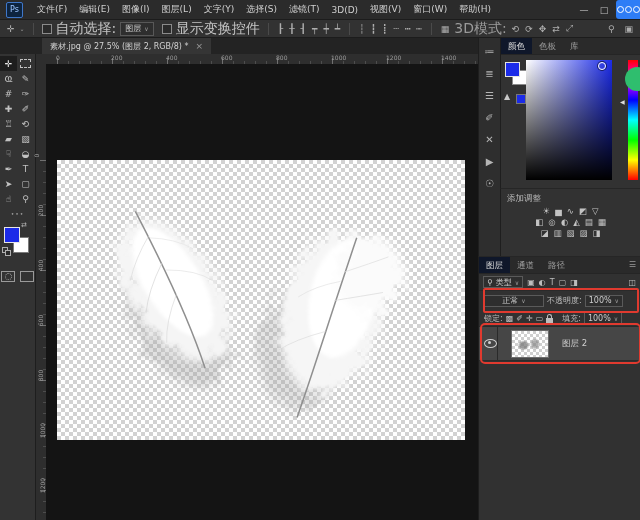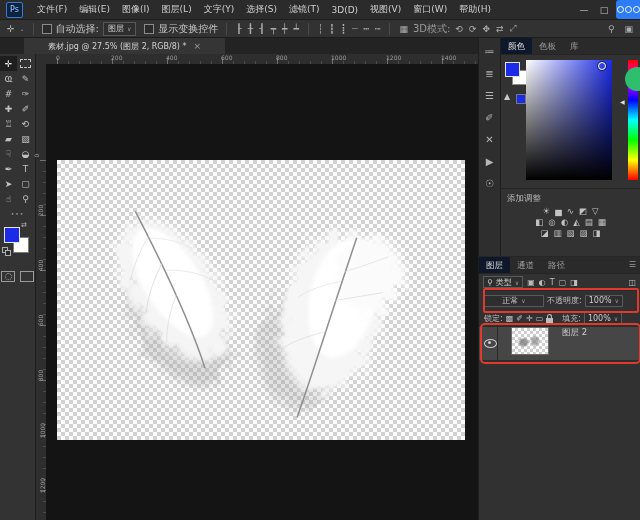--- a/index.html
+++ b/index.html
@@ -15,31 +15,31 @@
   .win-ctl{margin-left:auto;display:flex;align-items:center;gap:4px;padding-right:0}
   .win-btn{width:16px;text-align:center;color:#c0c0c0;font-size:9px}
   .blue-badge{width:24px;height:19px;background:#2e7df6;border-radius:3px 0 0 3px;display:flex;align-items:center;justify-content:center;gap:1px;flex:none}
   .blue-badge i{width:5px;height:5px;border:1px solid #fff;border-radius:50%;display:block}
 
   
   #optionsbar{position:absolute;left:0;top:20px;width:640px;height:18px;background:#323232;
               display:flex;align-items:center;padding:0 6px;box-sizing:border-box;border-bottom:1px solid #1c1c1c;gap:4px}
   .opt-sep{width:1px;height:12px;background:#4a4a4a;margin:0 4px;flex:none}
   .chk{width:8px;height:8px;border:1px solid #8b8b8b;background:#2a2a2a;flex:none}
-  .opt-label{font-size:10px;color:#c4c4c4;white-space:nowrap}
+  .opt-label{font-size:14px;color:#c4c4c4;white-space:nowrap}
   .dropdown{display:flex;align-items:center;gap:3px;background:#2e2e2e;border:1px solid #585858;
             height:12px;padding:0 4px;font-size:8px;color:#cdcdcd;white-space:nowrap}
   .caret{font-size:6px;color:#9a9a9a}
   .opt-icon{color:#aeaeae;font-size:9px;padding:0 1px;white-space:nowrap}
   .opt-right{margin-left:auto;display:flex;gap:8px;align-items:center}
 
   
   #tabstrip{position:absolute;left:0;top:38px;width:478px;height:16px;background:#232323;display:flex;align-items:stretch}
-  .doc-tab{margin-left:24px;background:#353535;display:flex;align-items:center;gap:7px;
-           padding:0 24px;font-size:8px;color:#d2d2d2;white-space:nowrap}
+  .doc-tab{margin-left:42px;background:#353535;display:flex;align-items:center;gap:7px;
+           padding:0 8px;font-size:8px;color:#d2d2d2;white-space:nowrap}
   .tab-close{color:#9a9a9a;font-size:9px}
 
   
   #toolbar{position:absolute;left:0;top:54px;width:36px;bottom:0;background:#333333;border-right:1px solid #1e1e1e;box-sizing:border-box}
   #tools{display:flex;flex-wrap:wrap;padding-top:2px}
   .tool{width:17px;height:15px;display:flex;align-items:center;justify-content:center;font-size:9px;color:#c2c2c2}
   .tool.active{background:#1e1e1e;color:#ececec}
   .tool-marquee-glyph{width:9px;height:7px;border:1px dashed #c2c2c2;display:block}
   #tb-dots{text-align:center;font-size:6px;color:#9a9a9a;letter-spacing:1px;margin-top:4px}
   #swatch-zone{position:relative;height:44px;margin-top:4px}
@@ -107,21 +107,21 @@
   .lrow{display:flex;align-items:center;box-sizing:border-box}
   #l-filter{height:17px;padding:0 4px;gap:4px;border-bottom:1px solid #2a2a2a}
   .combo{display:flex;align-items:center;gap:3px;background:#2e2e2e;border:1px solid #5a5a5a;height:12px;padding:0 3px;font-size:8px;color:#cdcdcd;white-space:nowrap;box-sizing:border-box}
   .l-ficon{font-size:8px;color:#bdbdbd}
   #l-blend{height:19px;padding:0 5px;gap:3px}
   #l-lock{height:17px;padding:0 5px;gap:3px;border-bottom:1px solid #2a2a2a}
   .small-label{font-size:8px;color:#bdbdbd;white-space:nowrap}
   .lock-glyph{font-size:8px;color:#bdbdbd}
   .padlock{width:7px;height:5px;background:#bdbdbd;position:relative;margin-top:4px;display:inline-block}
   .padlock::before{content:"";position:absolute;left:1px;top:-4px;width:3px;height:4px;border:1px solid #bdbdbd;border-bottom:none;border-radius:3px 3px 0 0}
-  .layer-row{height:34px;display:flex;gap:13px;padding-left:4px;border-bottom:1px solid #2c2c2c;box-sizing:border-box}
+  .layer-row{height:34px;display:flex;align-items:center;gap:13px;padding-left:4px;border-bottom:1px solid #2c2c2c;box-sizing:border-box}
   .layer-row.selected{background:#464646}
   .eye-cell{width:15px;height:100%;display:flex;align-items:center;justify-content:center;border-right:1px solid #2a2a2a;box-sizing:border-box;flex:none}
   .eye{width:11px;height:7px;border:1px solid #cfcfcf;border-radius:50%;position:relative}
   .eye::after{content:"";position:absolute;left:3px;top:1px;width:3px;height:3px;background:#cfcfcf;border-radius:50%}
   .thumb{width:38px;height:28px;flex:none;border:1px solid #6b6b6b;box-sizing:border-box}
   .thumb.dark{border-color:#4a4a4a;
       background-image:radial-gradient(ellipse 9px 8px at 32% 55%,#ececec 50%,rgba(0,0,0,0) 75%),
                        radial-gradient(ellipse 8px 9px at 64% 50%,#f2f2f2 50%,rgba(0,0,0,0) 75%);
       background-color:#000}
   .thumb.trans{background-image:radial-gradient(ellipse 8px 7px at 32% 55%,rgba(120,120,120,.75) 40%,rgba(0,0,0,0) 75%),

